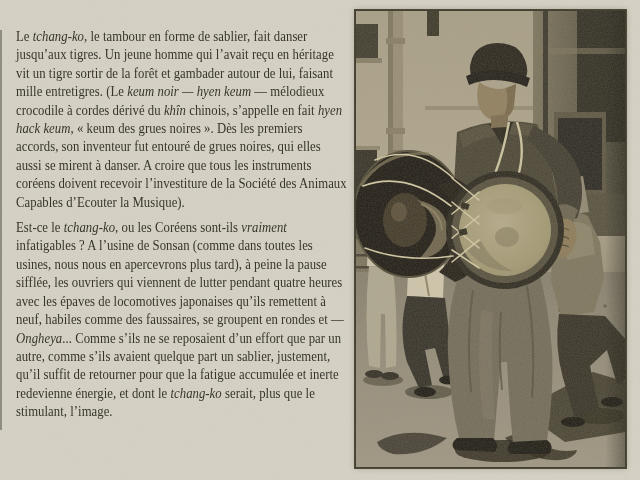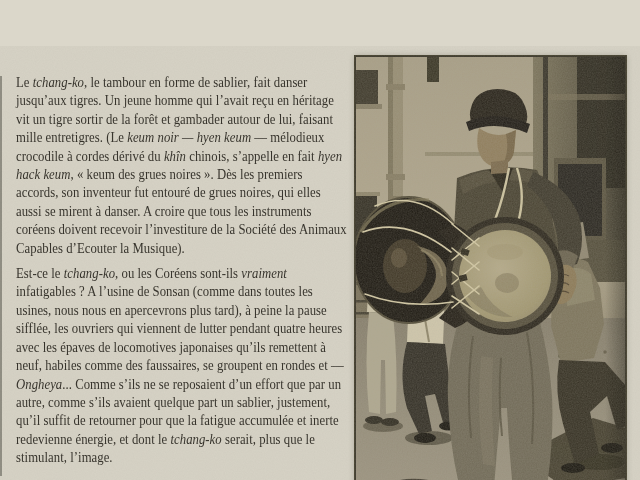--- a/index.html
+++ b/index.html
@@ -1,18 +1,18 @@
 <!DOCTYPE html>
 <html lang="fr"><head>
 <meta charset="utf-8">
 <style>
   html,body{margin:0;padding:0}
   body{width:640px;height:480px;overflow:hidden;background:#dbd7ca;position:relative;
        font-family:"Liberation Serif","DejaVu Serif",serif;}
-  #page{position:absolute;inset:0;background:#d7d3c6;margin-top:46px;}
+  #page{position:absolute;inset:0;background:#d7d3c6;}
   .texture{position:absolute;left:0;top:0;pointer-events:none;}
   .text-col{position:absolute;left:16px;top:27px;width:386px;color:#2e2b24;
             font-size:14.8px;line-height:18.4px;letter-spacing:.05px;
             transform:scaleX(.86);transform-origin:left top;text-align:left;}
   .text-col p{margin:0 0 7px 0;}
   .text-col i{font-style:italic;}
   .photo{position:absolute;left:355px;top:10px;width:271px;height:458px;
          background:#8b8370;box-shadow:0 0 0 1px #45412f, 0 0 6px rgba(60,55,40,.35);}
   .photo svg{display:block;width:271px;height:458px;}
   .edge-artifact{position:absolute;left:0;top:30px;width:2px;height:400px;

